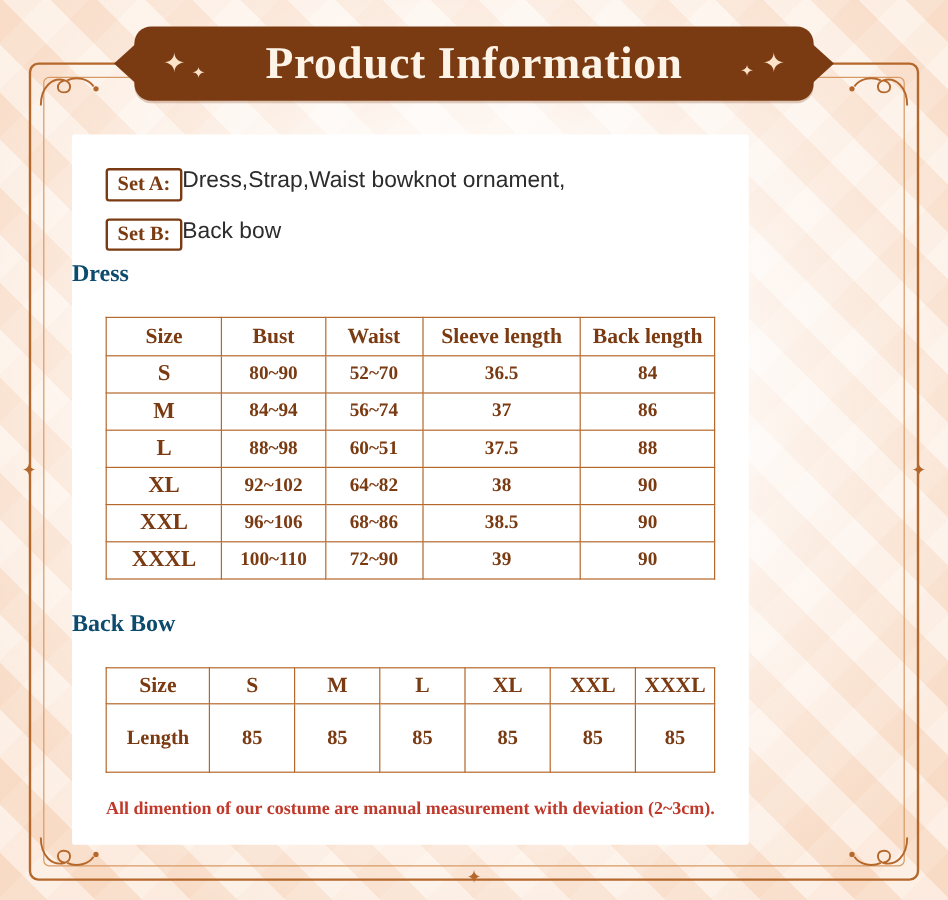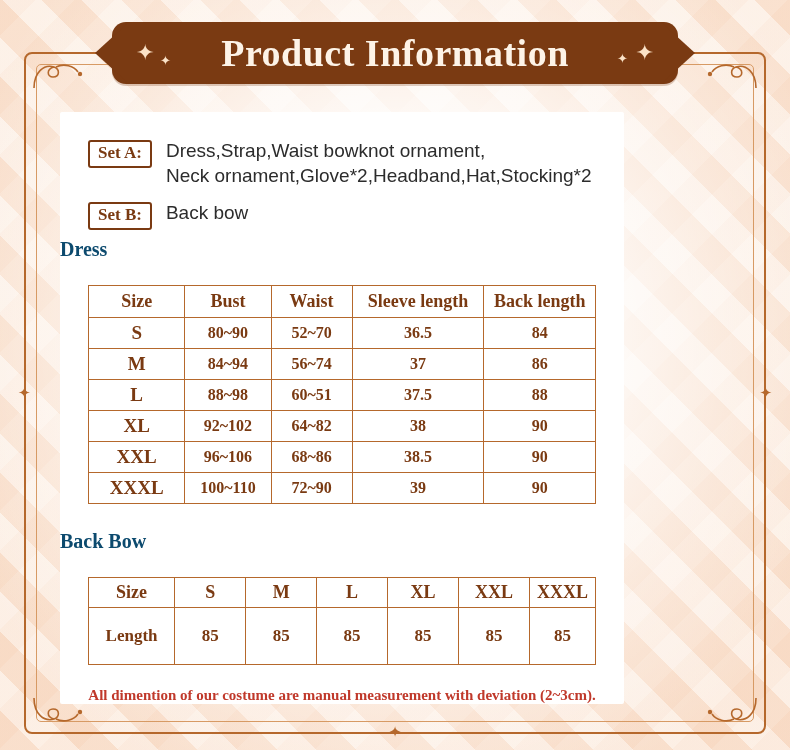--- a/index.html
+++ b/index.html
@@ -148,21 +148,20 @@
     color: #7a3a12;
     font-weight: bold;
     font-size: 17px;
     padding: 2px 8px 3px;
     border-radius: 3px;
     line-height: 1.1;
     margin-top: 2px;
     white-space: nowrap;
   }
   .set-text {
-    margin-left: 14px;
     color: #2c2c2c;
     font-size: 19px;
     line-height: 1.32;
     font-family: "Liberation Sans", sans-serif;
   }
   .set-text div { white-space: nowrap; }
 
   
   .size-chart-title {
     text-align: center;
@@ -260,21 +259,20 @@
     <span class="spark s3">✦</span>
     <span class="spark s4">✦</span>
   </div>
 
   <div class="card">
 
     <div class="set-row a">
       <div class="set-tag">Set A:</div>
       <div class="set-text">
         <div>Dress,Strap,Waist bowknot ornament,</div>
-        <div>Neck ornament,Glove*2,Headband,Hat,Stocking*2</div>
       </div>
     </div>
 
     <div class="set-row b">
       <div class="set-tag">Set B:</div>
       <div class="set-text">
         <div>Back bow</div>
       </div>
     </div>
 

